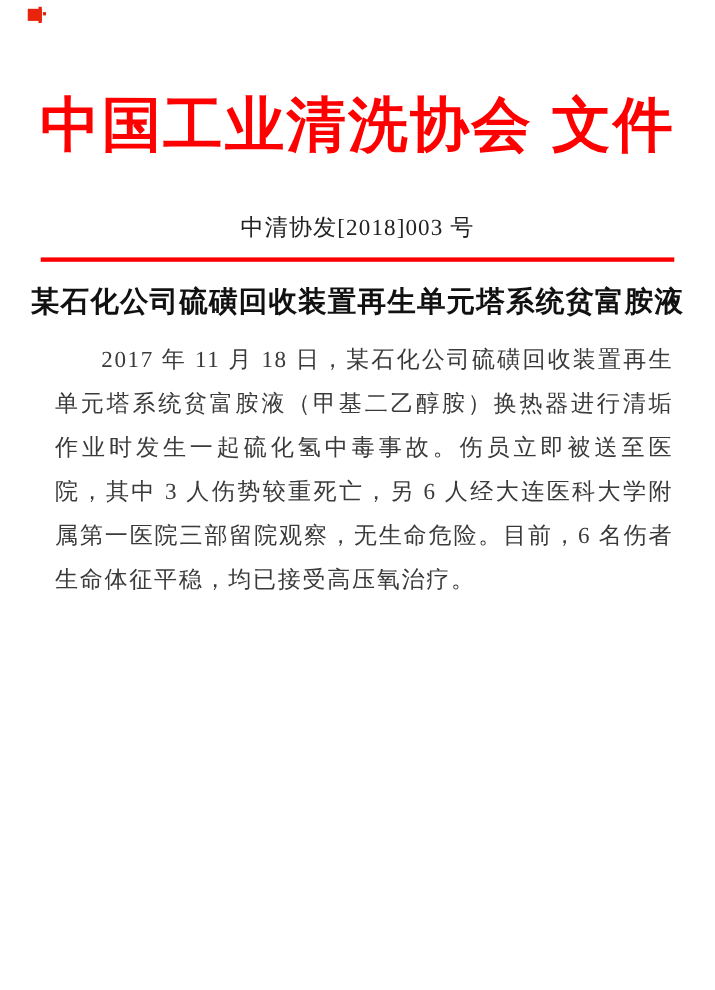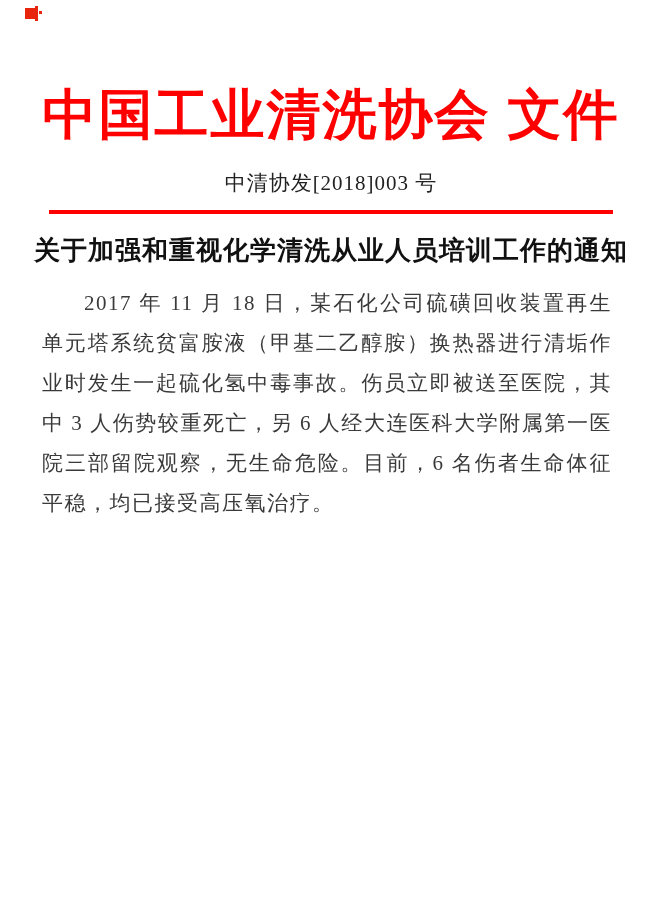--- a/index.html
+++ b/index.html
@@ -8,41 +8,40 @@
     background: #ffffff;
     font-family: "Liberation Serif", "DejaVu Serif", serif;
     color: #1a1a1a;
     overflow: hidden;
   }
   .page {
     position: relative;
     width: 650px; height: 900px;
     background: #ffffff;
     box-sizing: border-box;
-    padding-left: 12px;
   }
   .corner-mark {
     position: absolute;
     left: 25px; top: 6px;
     width: 17px; height: 15px;
     line-height: 0;
   }
   .org-title {
     padding-top: 78px;
     text-align: center;
     font-family: "Liberation Sans", "DejaVu Sans", sans-serif;
     font-weight: bold;
     font-size: 54px;
     line-height: 72px;
     letter-spacing: 2px;
     color: #fe0000;
     white-space: nowrap;
   }
   .doc-number {
-    margin-top: 20px;
+    margin-top: 44px;
     text-align: center;
     font-size: 21px;
     line-height: 26px;
     color: #222222;
     letter-spacing: 1px;
   }
   .red-line {
     margin: 14px 37px 0 37px;
     height: 4px;
     background: #fe0000;
@@ -59,21 +58,21 @@
   }
   .salutation {
     margin: 50px 38px 0 38px;
     font-size: 21px;
     line-height: 27px;
     font-weight: 600;
     color: #222222;
     letter-spacing: 1px;
   }
   .body-text {
-    margin: 15px 38px 0 30px;
+    margin: 15px 38px 0 50px;
     font-size: 21px;
     line-height: 40px;
     text-align: justify;
     color: #3a3a3a;
     letter-spacing: 1.5px;
   }
   .body-text p {
     margin: 0;
     text-indent: 2em;
   }
@@ -90,20 +89,20 @@
       <rect x="14" y="5" width="3" height="3" fill="#e8240c"></rect>
     </svg>
   </span>
 
   <div class="org-title">中国工业清洗协会 文件</div>
 
   <div class="doc-number">中清协发[2018]003 号</div>
 
   <div class="red-line"></div>
 
-  <div class="notice-title">关于加强和重视化学清洗从业人员培训工作的通知</div>
+  <div class="notice-title">某石化公司硫磺回收装置再生单元塔系统贫富胺液</div>
 
 
   <div class="body-text">
     <p>2017 年 11 月 18 日，某石化公司硫磺回收装置再生单元塔系统贫富胺液（甲基二乙醇胺）换热器进行清垢作业时发生一起硫化氢中毒事故。伤员立即被送至医院，其中 3 人伤势较重死亡，另 6 人经大连医科大学附属第一医院三部留院观察，无生命危险。目前，6 名伤者生命体征平稳，均已接受高压氧治疗。</p>
   </div>
 
 </div>
 
 </body></html>

